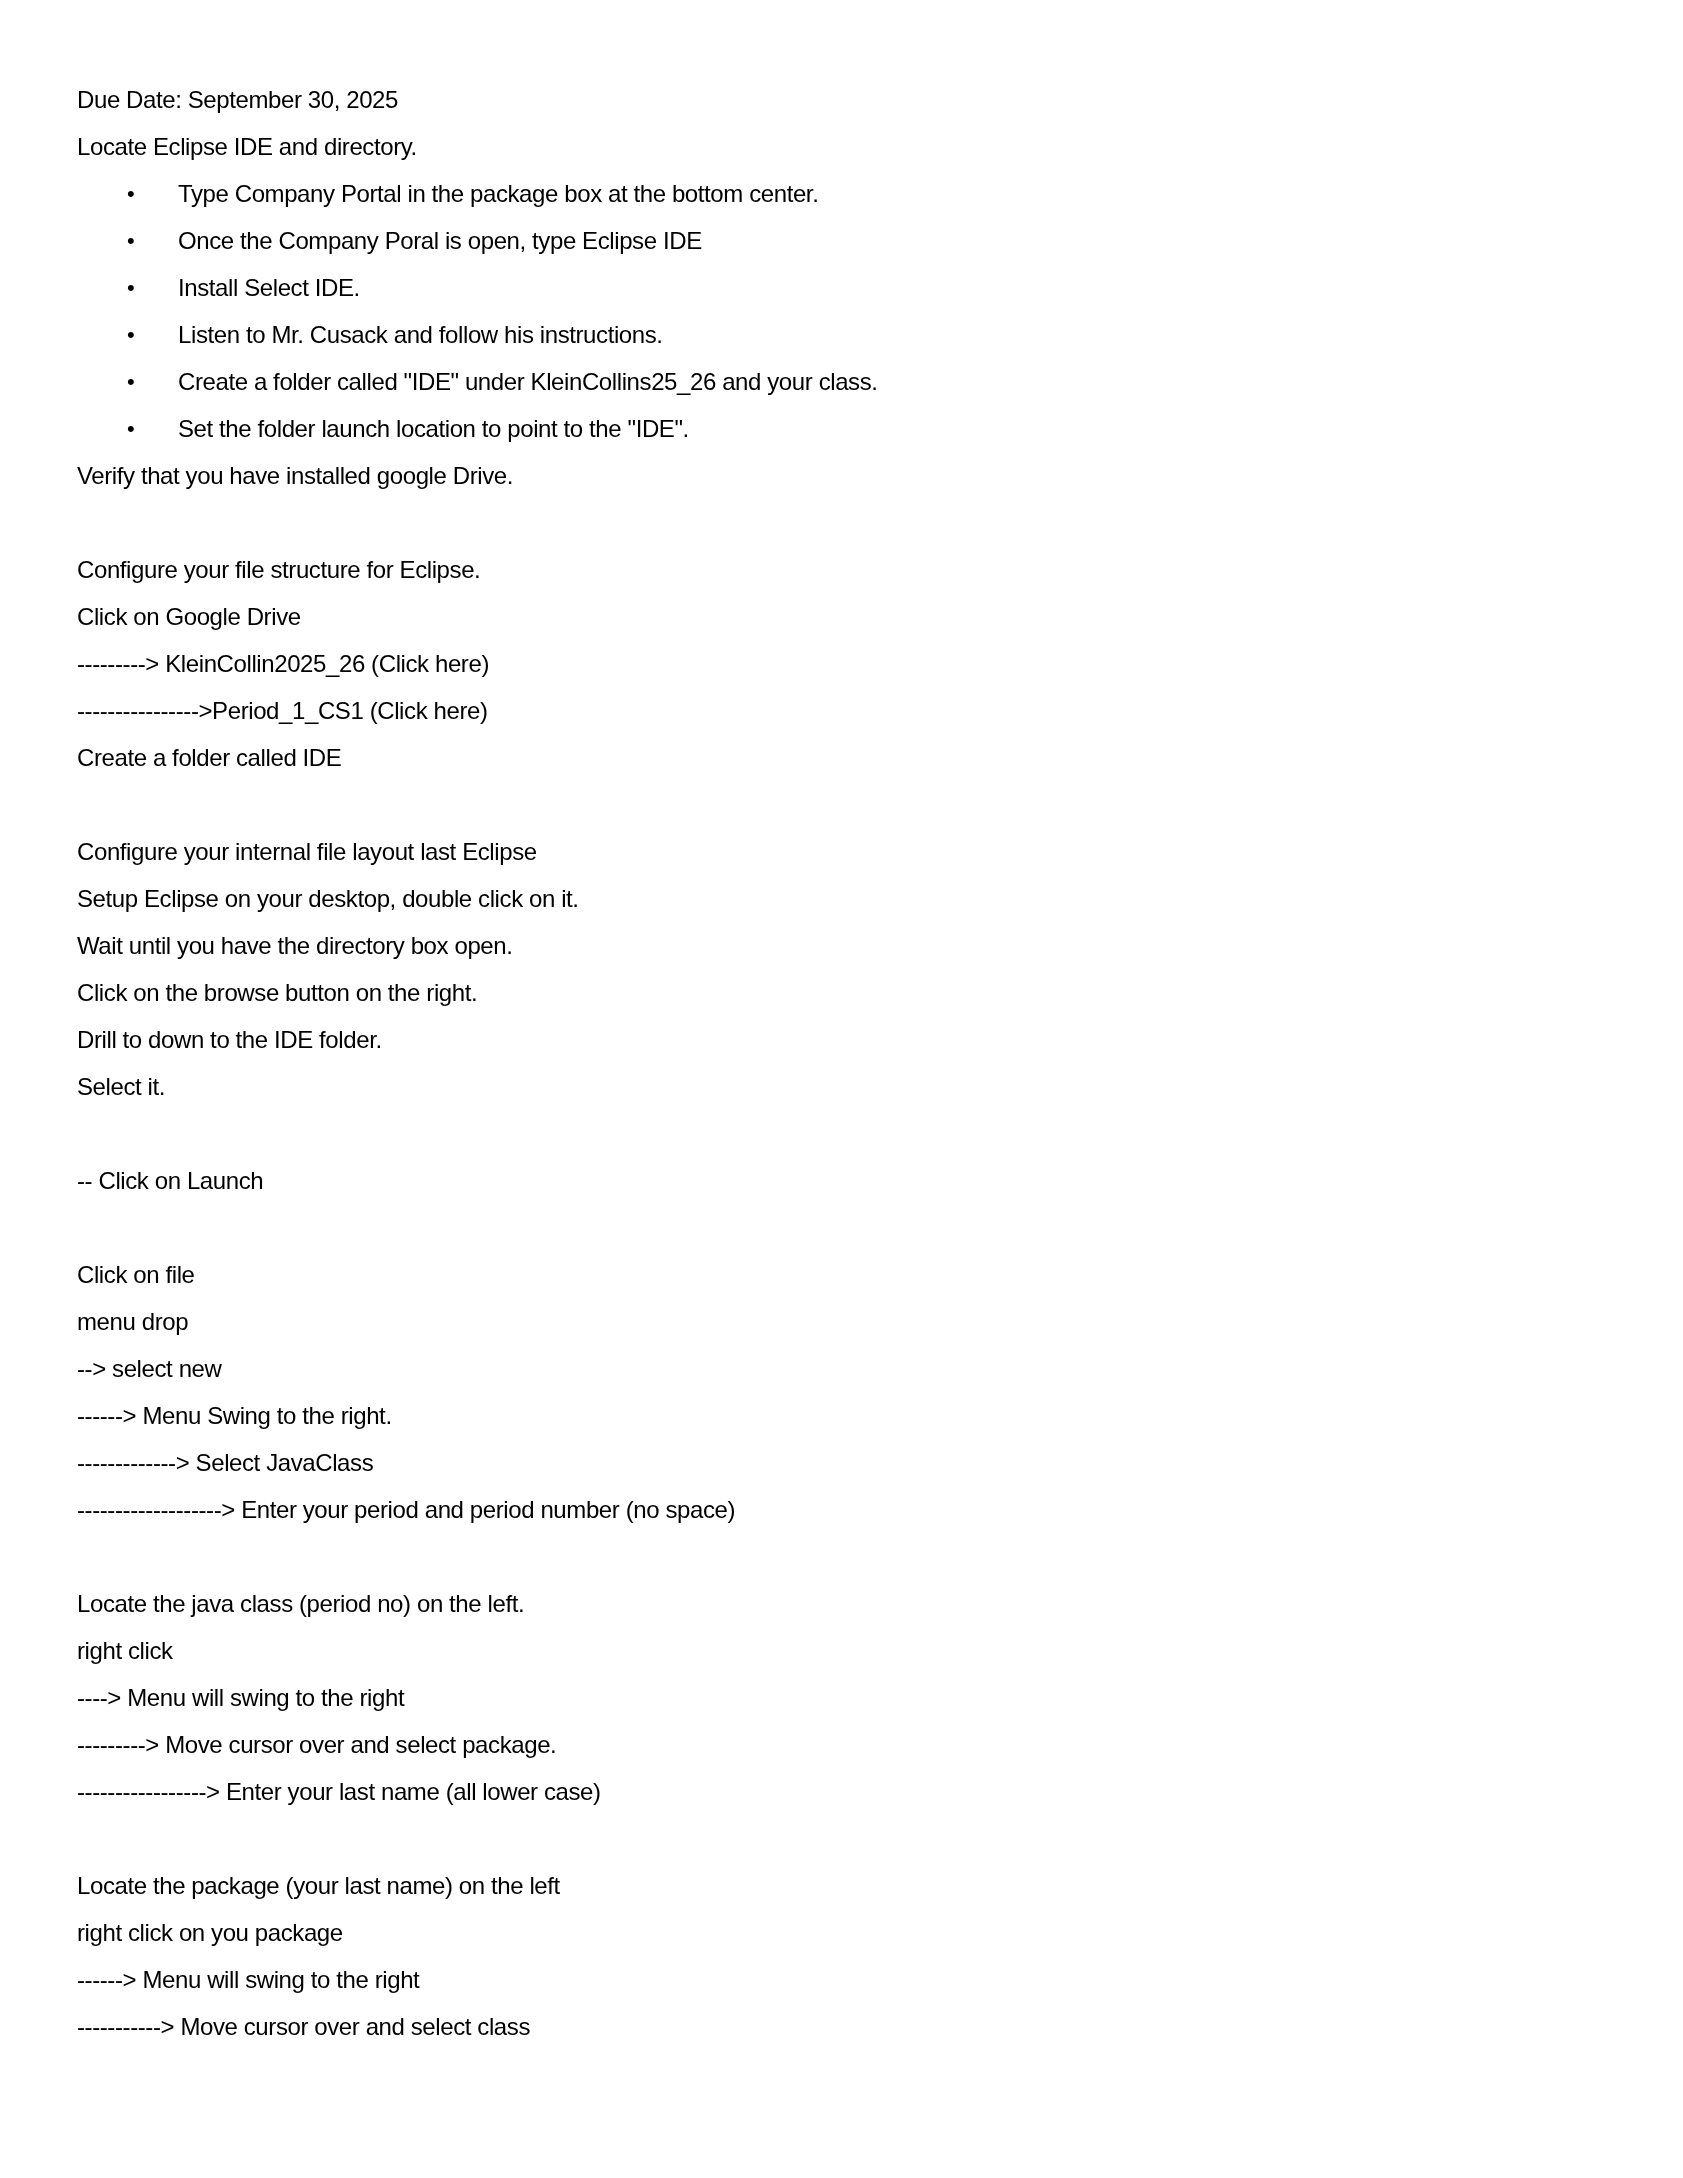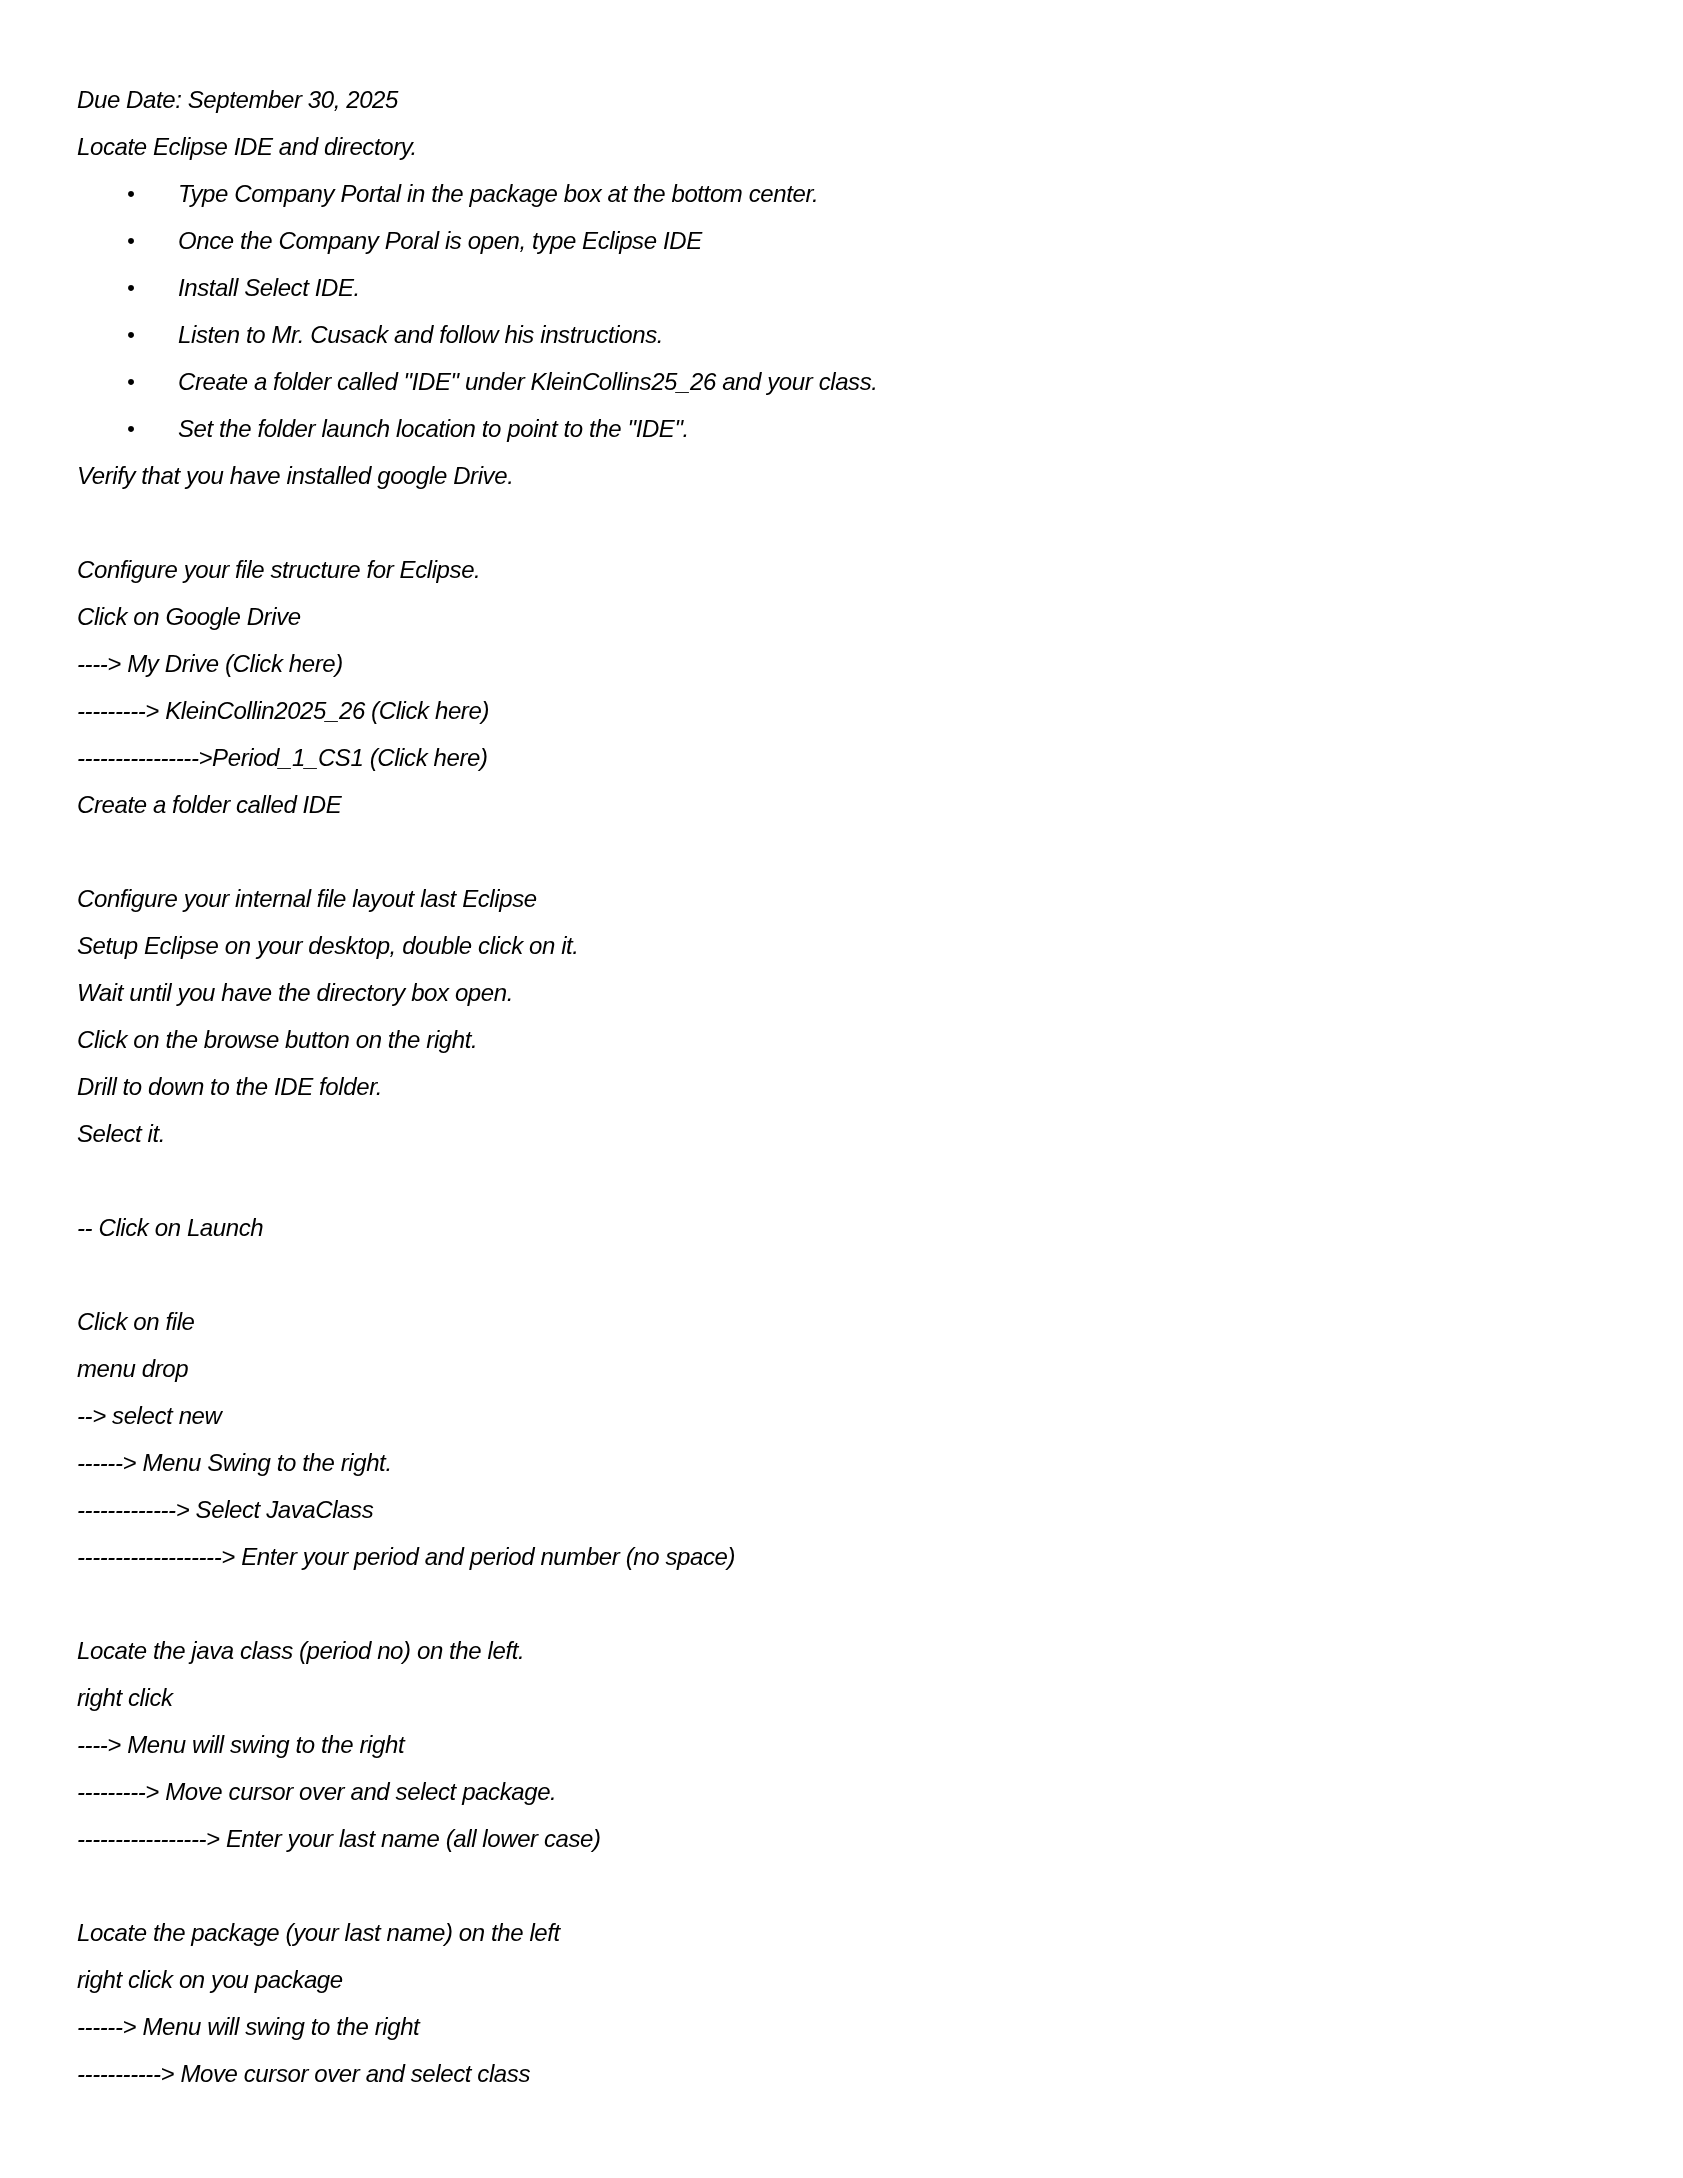--- a/index.html
+++ b/index.html
@@ -23,21 +23,20 @@
   .doc-lines {
     padding: 76px 59px 0 77px;
   }
   .line {
     height: 47px;
     display: flex;
     font-size: 24px;
     letter-spacing: -0.4px;
     white-space: pre;
     line-height: 47px;
-    font-style: italic;
   }
   .line.blank {
     
   }
   .line .txt {
     display: inline-block;
   }
   .line.bullet .marker {
     display: inline-block;
     width: 101px;
@@ -57,21 +56,20 @@
       <div class="line bullet"><span class="marker">•</span><span class="txt">Type Company Portal in the package box at the bottom center.</span></div>
       <div class="line bullet"><span class="marker">•</span><span class="txt">Once the Company Poral is open, type Eclipse IDE</span></div>
       <div class="line bullet"><span class="marker">•</span><span class="txt">Install Select IDE.</span></div>
       <div class="line bullet"><span class="marker">•</span><span class="txt">Listen to Mr. Cusack and follow his instructions.</span></div>
       <div class="line bullet"><span class="marker">•</span><span class="txt">Create a folder called "IDE" under KleinCollins25_26 and your class.</span></div>
       <div class="line bullet"><span class="marker">•</span><span class="txt">Set the folder launch location to point to the "IDE".</span></div>
       <div class="line"><span class="txt">Verify that you have installed google Drive.</span></div>
       <div class="line blank"></div>
       <div class="line"><span class="txt">Configure your file structure for Eclipse.</span></div>
       <div class="line"><span class="txt">Click on Google Drive</span></div>
-      <div class="line"><span class="txt">----&gt; My Drive (Click here)</span></div>
       <div class="line"><span class="txt">---------&gt; KleinCollin2025_26 (Click here)</span></div>
       <div class="line"><span class="txt">----------------&gt;Period_1_CS1 (Click here)</span></div>
       <div class="line"><span class="txt">Create a folder called IDE</span></div>
       <div class="line blank"></div>
       <div class="line"><span class="txt">Configure your internal file layout last Eclipse</span></div>
       <div class="line"><span class="txt">Setup Eclipse on your desktop, double click on it.</span></div>
       <div class="line"><span class="txt">Wait until you have the directory box open.</span></div>
       <div class="line"><span class="txt">Click on the browse button on the right.</span></div>
       <div class="line"><span class="txt">Drill to down to the IDE folder.</span></div>
       <div class="line"><span class="txt">Select it.</span></div>

